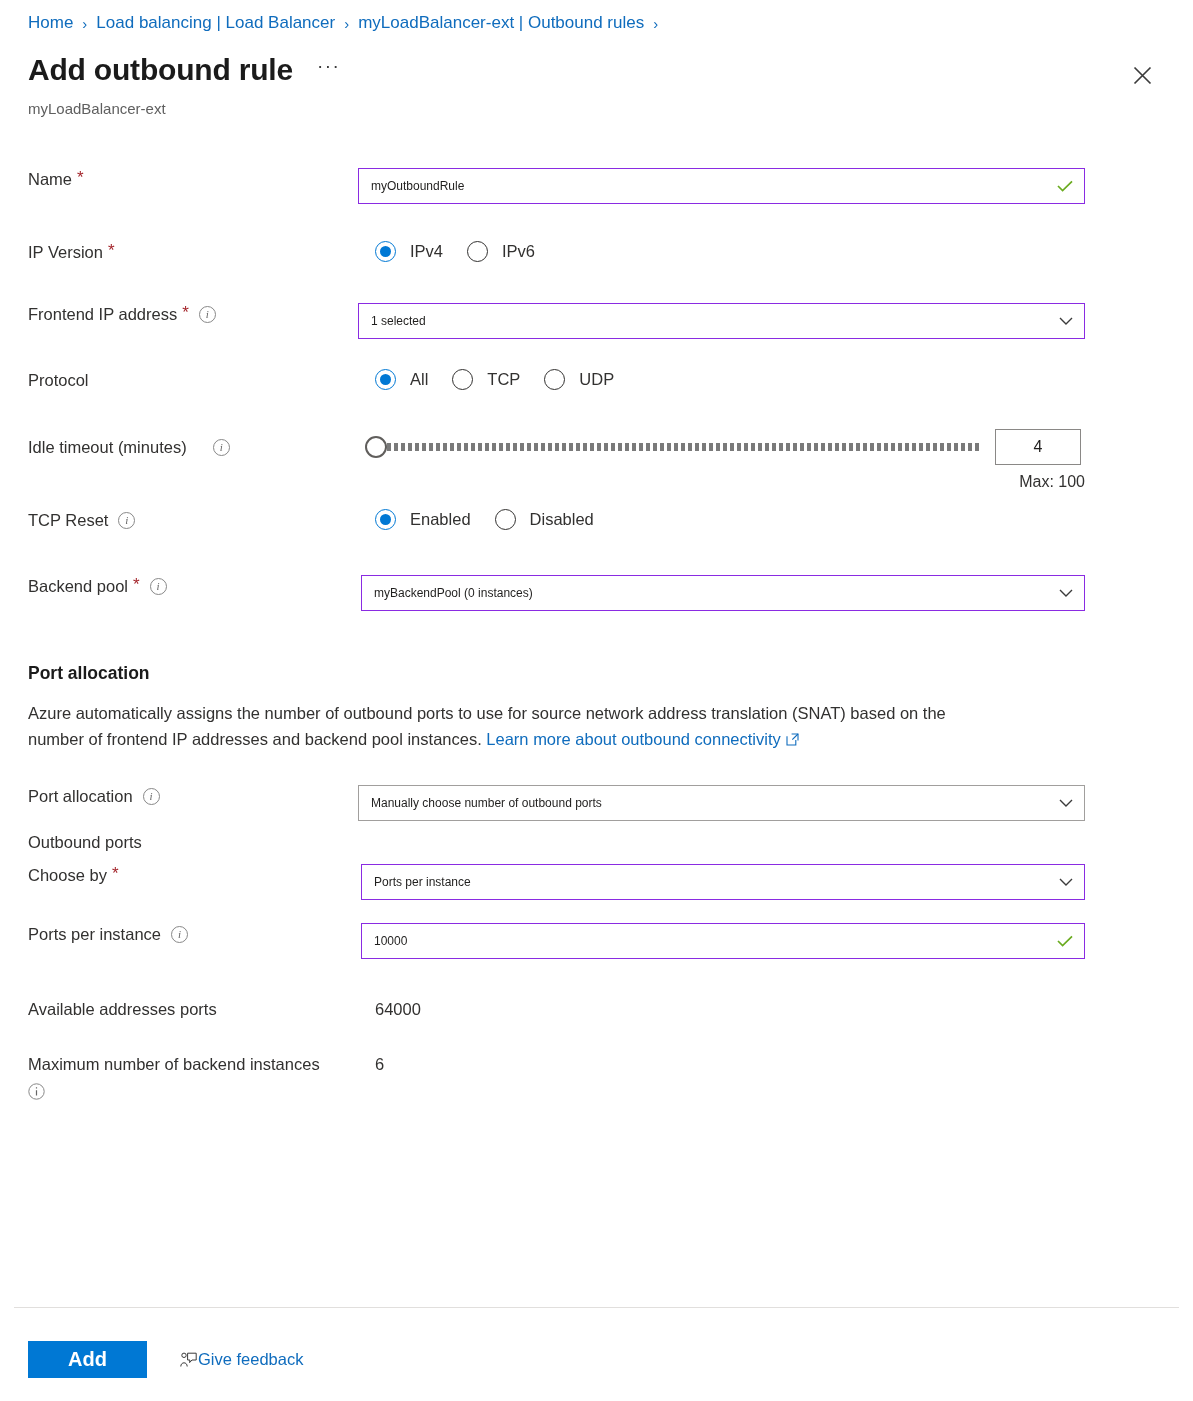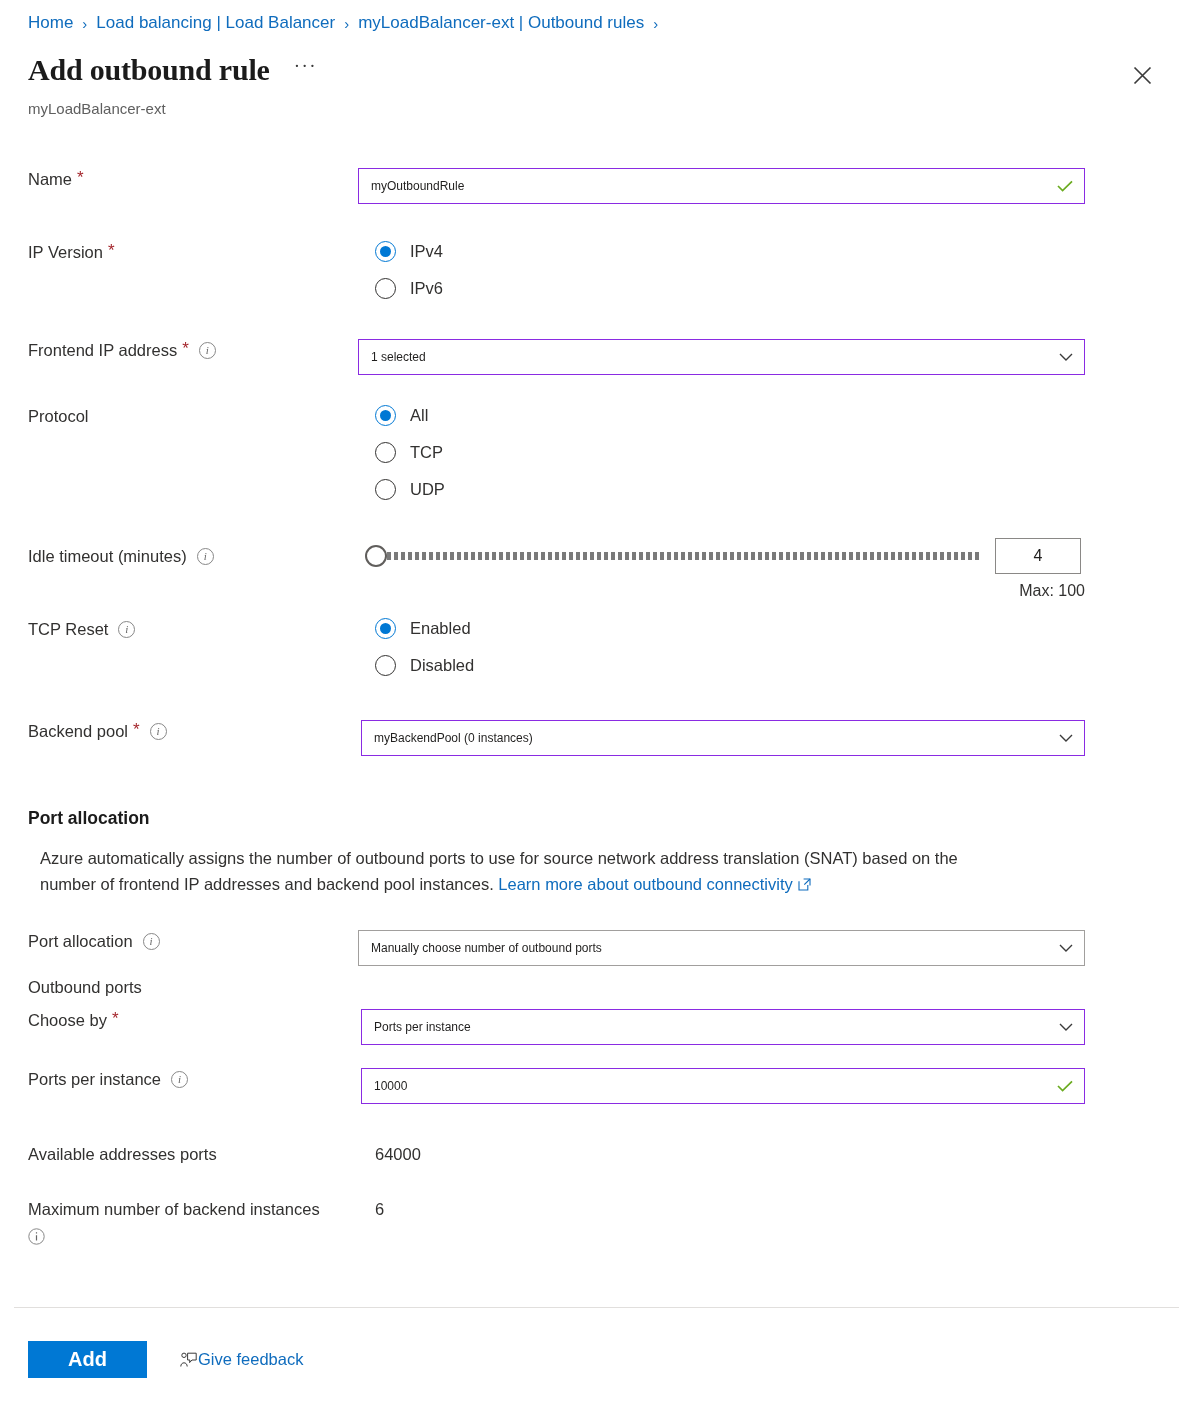--- a/index.html
+++ b/index.html
@@ -31,21 +31,21 @@
   .crumb-sep {
     color: #0f6cbd;
     margin: 0 9px;
     font-size: 15px;
     display: inline-block;
   }
 
   
   .title-row {
     position: absolute; left: 28px; top: 50px;
-    display: flex; align-items: center; font-family: Liberation Serif, serif;
+    display: flex; align-items: center;
   }
   .page-title {
     font-size: 30px;
     font-weight: 600;
     letter-spacing: -0.2px;
     color: #1b1b1b;
     line-height: 40px;
   }
   .ellipsis-btn {
     margin-left: 20px;
@@ -142,21 +142,21 @@
   .chev {
     width: 14px; height: 8px;
     display: block;
   }
   .check {
     width: 16px; height: 12px;
     display: block;
   }
 
   
-  .radio-group { display: flex; flex-direction: column; gap: 16px; }
+  .radio-group { display: flex; flex-direction: row; gap: 24px; }
   .radio {
     display: flex;
     align-items: center;
     cursor: pointer;
     font-size: 16.5px;
     color: #323130;
   }
   .radio .dot {
     width: 21px; height: 21px;
     border-radius: 50%;
@@ -230,21 +230,20 @@
     font-weight: 600;
     color: #1b1b1b;
   }
   .section-desc {
     padding-left: 28px;
     padding-right: 28px;
     font-size: 16.5px;
     color: #323130;
     line-height: 26px;
     max-width: 1030px;
-    margin-left: 12px;
   }
   .inline-link {
     color: #0f6cbd;
     text-decoration: none;
     cursor: pointer;
   }
   .ext-icon {
     display: inline-block;
     width: 13px; height: 13px;
     margin-left: 5px;
@@ -390,21 +389,21 @@
         </label>
         <label class="radio">
           <span class="dot"></span>
           <span>UDP</span>
         </label>
       </div>
     </div>
   </div>
 
   <div class="row" style="margin-top:38px;">
-    <div class="label" style="padding-top:7px;">
+    <div class="label" style="padding-top:7px;gap:16px;">
       <span>Idle timeout (minutes)</span>
       <span class="info-icon">i</span>
     </div>
     <div class="ctrl">
       <div class="slider-wrap">
         <div class="slider">
           <div class="track"></div>
           <div class="thumb"></div>
         </div>
         <div class="num-box">

